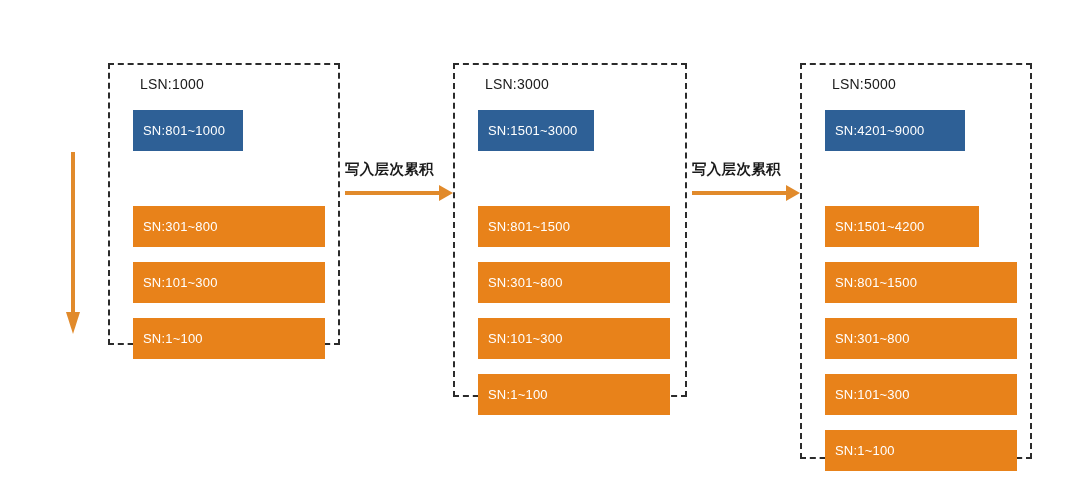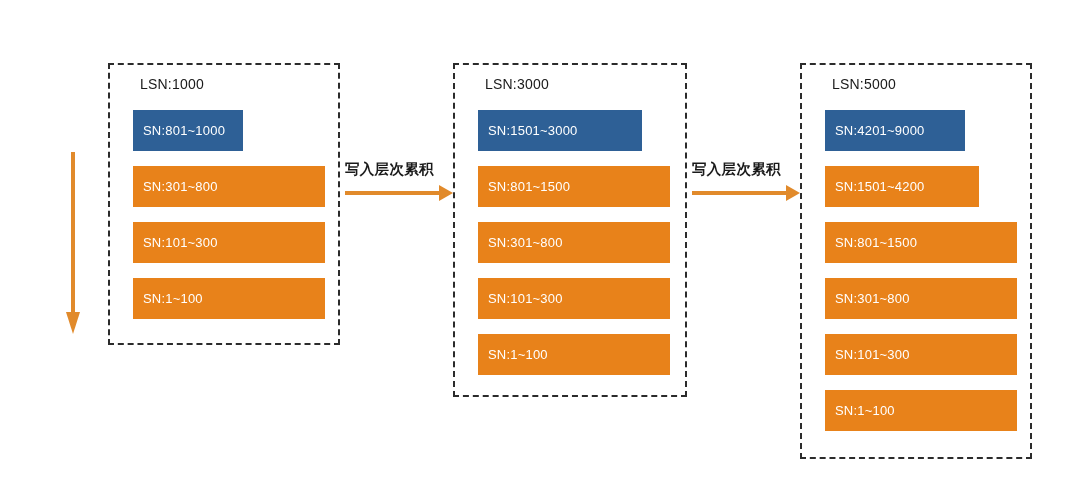--- a/index.html
+++ b/index.html
@@ -84,21 +84,21 @@
     display: flex;
     align-items: center;
     box-sizing: border-box;
     padding-left: 10px;
     color: #ffffff;
     font-size: 13px;
     letter-spacing: 0.2px;
     white-space: nowrap;
   }
   .bar.blue   { background: #2E6096; }
-  .bar.orange { background: #E8821A; }
+  .bar.orange { background: #E8821A; margin-top: 40px; }
 
   
   .flow-arrow {
     position: absolute;
     height: 16px;
   }
   .flow-arrow .shaft {
     position: absolute;
     left: 0;
     top: 6px;
@@ -153,21 +153,21 @@
   <div class="flow-label" style="left:345px; top:160px;">写入层次累积</div>
   <div class="flow-arrow" style="left:345px; top:185px; width:108px;">
     <div class="shaft" style="width:94px;"></div>
     <div class="head" style="left:94px;"></div>
   </div>
 
   <div class="group-box" style="left:453px; top:63px; width:234px; height:334px;">
   </div>
   <div class="lsn-label" style="left:485px; top:76px;">LSN:3000</div>
 
-  <div class="bar blue" style="left:478px; top:110px; width:164px; height:41px;">
+  <div class="bar blue" style="left:478px; top:110px; width:116px; height:41px;">
     <span>SN:1501~3000</span>
   </div>
   <div class="bar orange" style="left:478px; top:166px; width:192px; height:41px;">
     <span>SN:801~1500</span>
   </div>
   <div class="bar orange" style="left:478px; top:222px; width:192px; height:41px;">
     <span>SN:301~800</span>
   </div>
   <div class="bar orange" style="left:478px; top:278px; width:192px; height:41px;">
     <span>SN:101~300</span>

